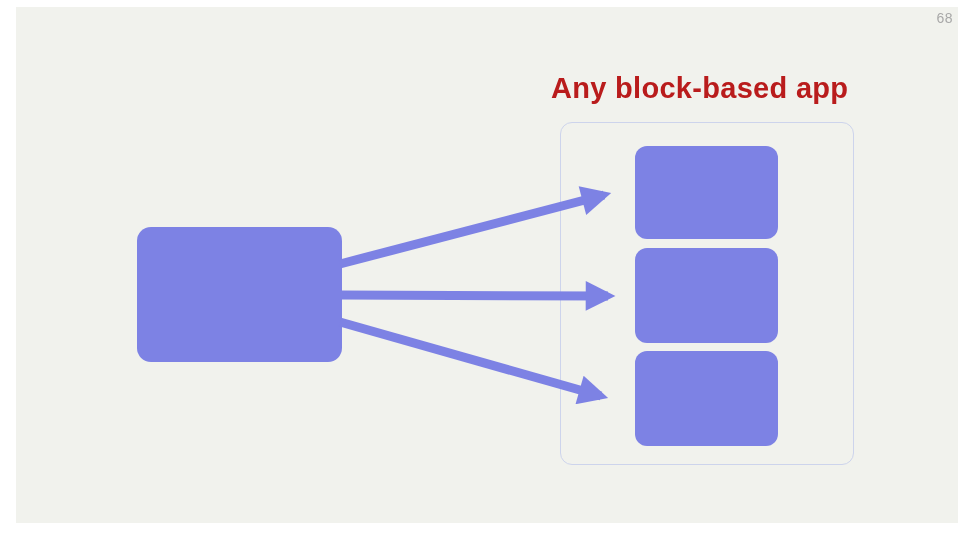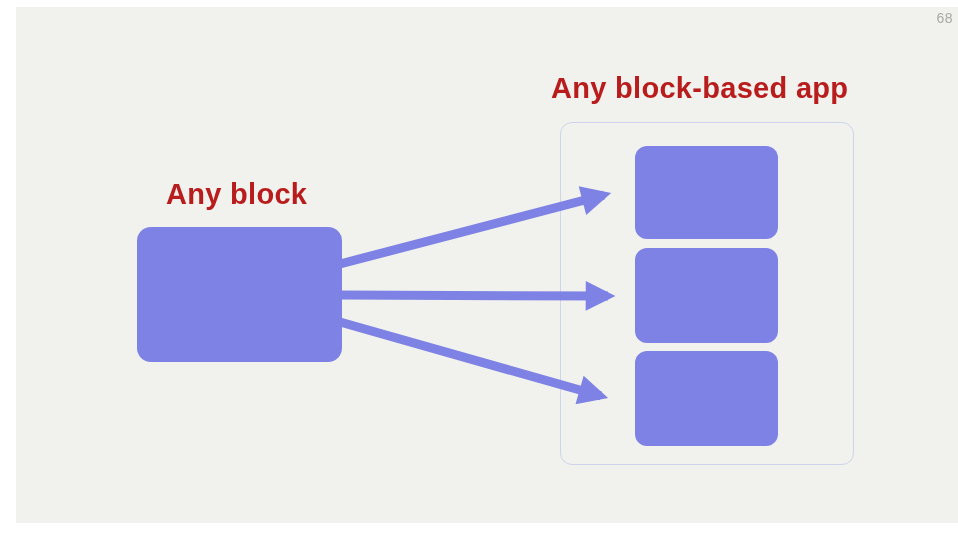--- a/index.html
+++ b/index.html
@@ -66,21 +66,20 @@
     pointer-events: none;
   }
 </style>
 </head>
 <body>
 
 <div class="slide">
 
   <div class="page-number">68</div>
 
-  <div class="label source-label">Any block</div>
 
   <div class="label app-label">Any block-based app</div>
 
   <div class="source-block"></div>
 
   <div class="app-container">
     <div class="app-block app-block-1"></div>
     <div class="app-block app-block-2"></div>
     <div class="app-block app-block-3"></div>
   </div>

